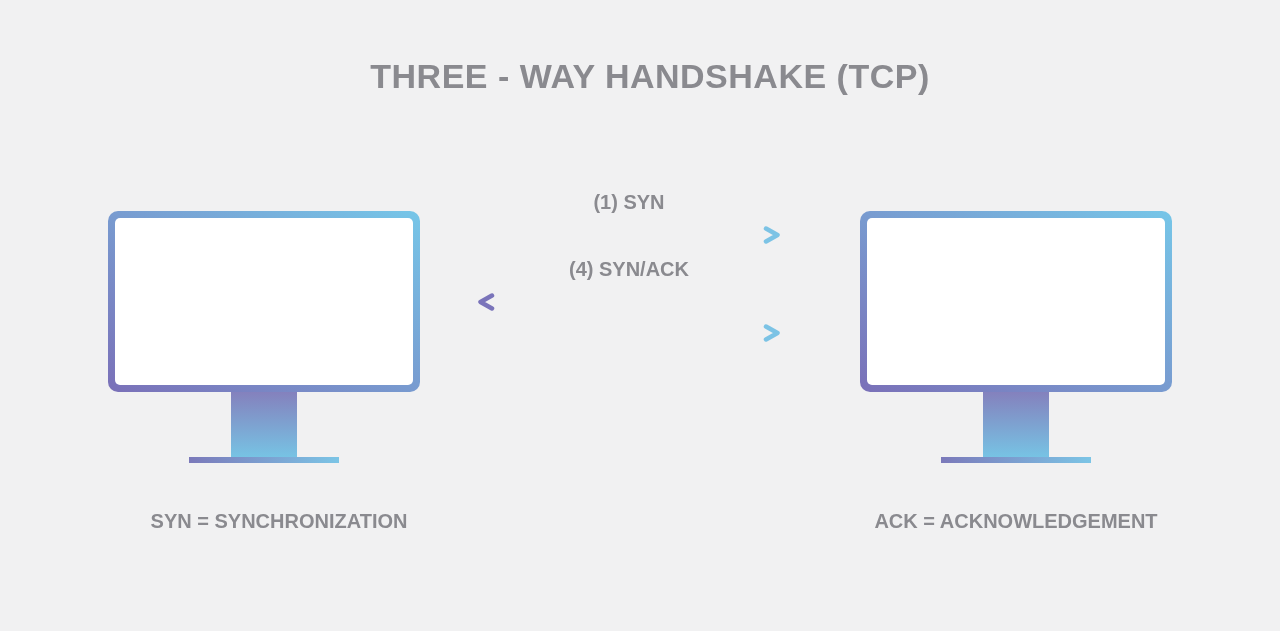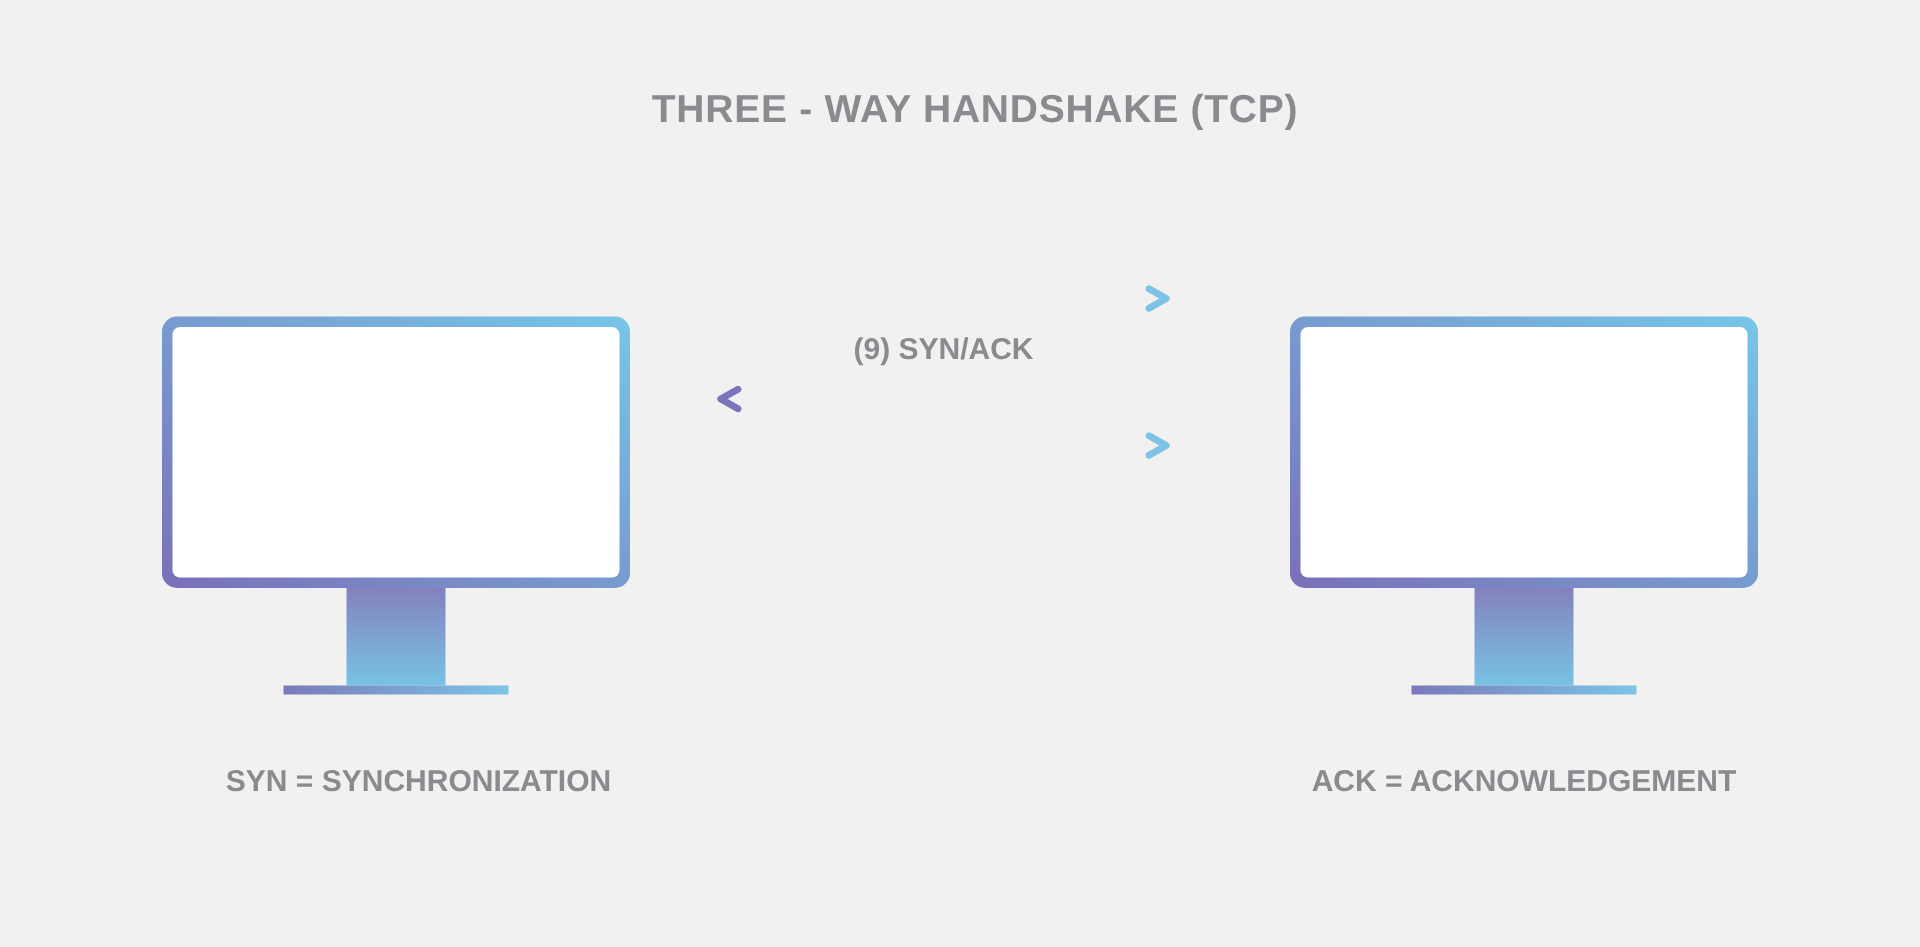--- a/index.html
+++ b/index.html
@@ -8,21 +8,21 @@
     position: relative;
     background: var(--background, #f1f1f2);
     font-family: "Liberation Sans", "DejaVu Sans", sans-serif;
     color: var(--text, #8a8a8f);
   }
 
   .title {
     position: absolute;
     top: 57px; left: 0; right: 0;
     text-align: center;
-    font-size: 26px;
+    font-size: 34px;
     font-weight: 700;
     letter-spacing: 0.5px;
     color: var(--text, #8a8a8f);
     padding-left: 20px;
   }
 
   
   .monitor { position: absolute; width: 312px; top: 211px; }
   .monitor.left  { left: 108px; }
   .monitor.right { left: 860px; }
@@ -97,32 +97,33 @@
 <div class="monitor right">
   <div class="screen">
     <div class="screen-inner"></div>
   </div>
   <div class="neck"></div>
   <div class="base"></div>
 </div>
 
 <div class="messages">
 
+  <div class="msg-label">(1) SYN</div>
   <svg class="arrow" width="304" height="18" viewBox="0 0 304 18" xmlns="http://www.w3.org/2000/svg">
     <defs>
       <linearGradient id="gradR1" x1="0" y1="0" x2="1" y2="0">
         <stop offset="0" style="stop-color:var(--purple, #7a74ba)"></stop>
         <stop offset="1" style="stop-color:var(--blue, #7cc3e5)"></stop>
       </linearGradient>
     </defs>
     <line x1="1" y1="9" x2="290" y2="9" stroke="url(#gradR1)" stroke-width="4"></line>
     <path d="M289 2.5 L300.5 9 L289 15.5" fill="none" style="stroke:var(--blue, #7cc3e5)" stroke-width="4.5" stroke-linecap="round" stroke-linejoin="round"></path>
   </svg>
 
-  <div class="msg-label">(9) SYN/ACK</div>
+  <div class="msg-label">(4) SYN/ACK</div>
   <svg class="arrow" width="304" height="18" viewBox="0 0 304 18" xmlns="http://www.w3.org/2000/svg">
     <defs>
       <linearGradient id="gradL1" x1="0" y1="0" x2="1" y2="0">
         <stop offset="0" style="stop-color:var(--purple, #7a74ba)"></stop>
         <stop offset="1" style="stop-color:var(--blue, #7cc3e5)"></stop>
       </linearGradient>
     </defs>
     <line x1="14" y1="9" x2="303" y2="9" stroke="url(#gradL1)" stroke-width="4"></line>
     <path d="M15 2.5 L3.5 9 L15 15.5" fill="none" style="stroke:var(--purple, #7a74ba)" stroke-width="4.5" stroke-linecap="round" stroke-linejoin="round"></path>
   </svg>

